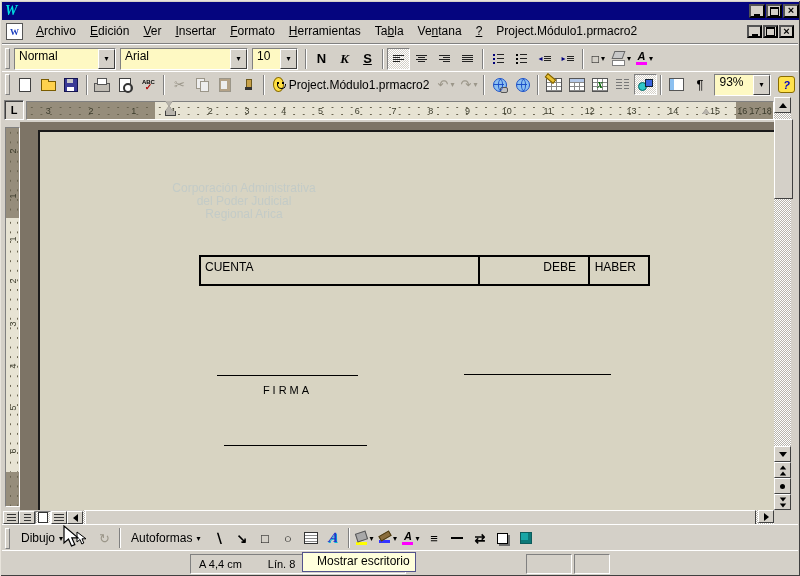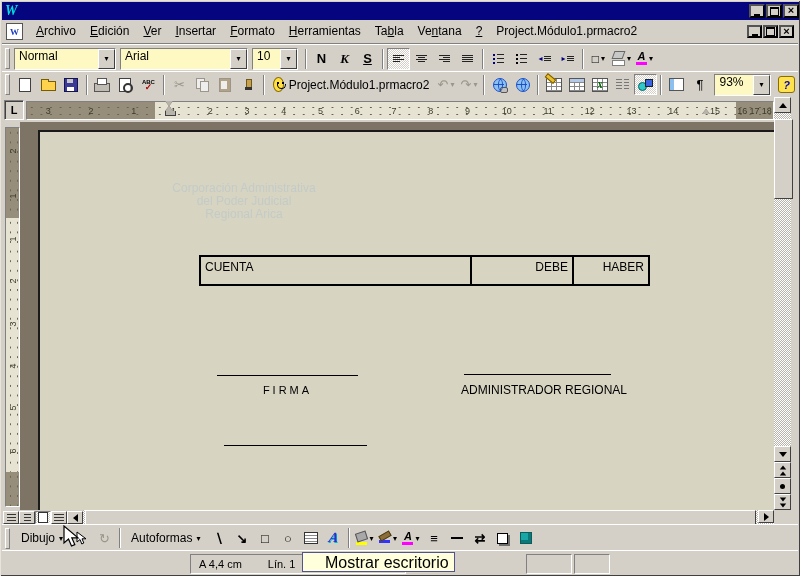--- a/index.html
+++ b/index.html
@@ -154,21 +154,21 @@
         background-size:7px 9.6px;background-position:8px 0}
   .vseg span{transform:rotate(-90deg)}
   .vseg.dark{background-color:#968d7b}
   .vseg.light{background-color:#e7e3d3}
   .page{position:absolute;left:36px;top:8px;width:736px;height:380px;background:#d8d4c2;
         border-left:2px solid #1a1a1a;border-top:2px solid #1a1a1a}
   .letterhead{position:absolute;left:104px;top:50px;width:200px;text-align:center;
               color:#c3cbc7;font-size:12px;line-height:13px}
   .doctable{position:absolute;left:159px;top:123px;width:447px;height:27px;display:flex;
             border:2px solid #000;background:transparent}
-  .doctable .cell{border-right:2px solid #000;padding:3px 4px 0 4px;font-size:12px;overflow:hidden}
+  .doctable .cell{border-right:2px solid #000;padding:3px 12px 0 4px;font-size:12px;overflow:hidden}
   .doctable .cell:last-child{border-right:none}
   .doctable .cell:nth-child(1){width:261px;text-align:left}
   .doctable .cell:nth-child(2){width:92px;text-align:right}
   .doctable .cell:nth-child(3){flex:1;text-align:right}
   .sigline{position:absolute;height:0;border-top:1px solid #000}
   .l-firma{left:177px;top:243px;width:141px}
   .t-firma{position:absolute;left:177px;top:252px;width:141px;text-align:center;font-size:11px;letter-spacing:3px}
   .l-name{left:424px;top:242px;width:147px}
   .t-name{position:absolute;left:421px;top:251px;font-size:12px;line-height:14px;white-space:nowrap}
   .l-rut{left:184px;top:313px;width:143px}
@@ -224,21 +224,21 @@
           display:flex;align-items:center;font-size:11px;white-space:nowrap}
   .sp1{left:2px;width:182px;justify-content:space-between;padding:0 12px 0 6px}
   .sp2{left:188px;width:206px;gap:26px;padding-left:8px}
   .inds{position:absolute;left:368px;top:3px;display:flex;gap:5px}
   .ind{width:27px;height:18px;border:1px solid;border-color:#808080 #fff #fff #808080;
        display:flex;align-items:center;justify-content:center;font-size:10px;font-weight:bold;
        color:#9a948a;text-shadow:1px 1px 0 #fff}
   .se1{left:524px;width:44px}
   .se2{left:572px;width:34px}
   .tooltip{position:absolute;left:302px;top:552px;height:17px;background:#ffffdc;border:1px solid #52528c;
-           font-size:16px;padding:1px 5px 0 22px;z-index:60;white-space:nowrap}
+           font-size:12px;padding:1px 5px 0 14px;z-index:60;white-space:nowrap}
 
   
   .cursor{position:absolute;left:62px;top:525px;z-index:90;pointer-events:none}
 
   
   .winborder{position:absolute;left:0;top:0;width:800px;height:576px;pointer-events:none;
              box-shadow:inset 1px 1px 0 #e8e4dc, inset -1px -1px 0 #404040;z-index:80}
 </style>
 </head>
 <body>
@@ -572,21 +572,20 @@
         </div>
       <div class="doctable">
           <div class="cell">CUENTA</div>
           <div class="cell">DEBE</div>
           <div class="cell">HABER</div>
         </div>
       <div class="sigline l-firma"></div>
       <div class="t-firma">FIRMA</div>
       <div class="sigline l-name"></div>
       <div class="t-name">
-        <div>ADMINISTRADOR REGIONAL</div>
       </div>
       <div class="sigline l-rut"></div>
     </div>
   </div>
 
   <div class="vscroll">
     <button class="sbtn">
         <i class="arr-u"></i>
       </button>
     <div class="vthumb"></div>
@@ -710,21 +709,21 @@
         <i class="shadowic"></i>
       </button>
     <button class="tbtn">
         <i class="cube"></i>
       </button>
   </div>
 
   <div class="statusbar">
     <div class="spanel sp2">
       <span>A 4,4 cm</span>
-      <span>Lín. 1</span>
+      <span>Lín. 8</span>
     </div>
     <div class="spanel se1"></div>
     <div class="spanel se2"></div>
   </div>
 
   <div class="tooltip">Mostrar escritorio</div>
 
   <div class="cursor">
     <svg width="18" height="23" viewBox="0 0 18 23">
         <path d="M2,1 L2,18 L6.5,14 L9.5,21 L12.8,19.6 L9.8,12.8 L16,12.8 Z" fill="#fff" stroke="#000" stroke-width="1.2"></path>

